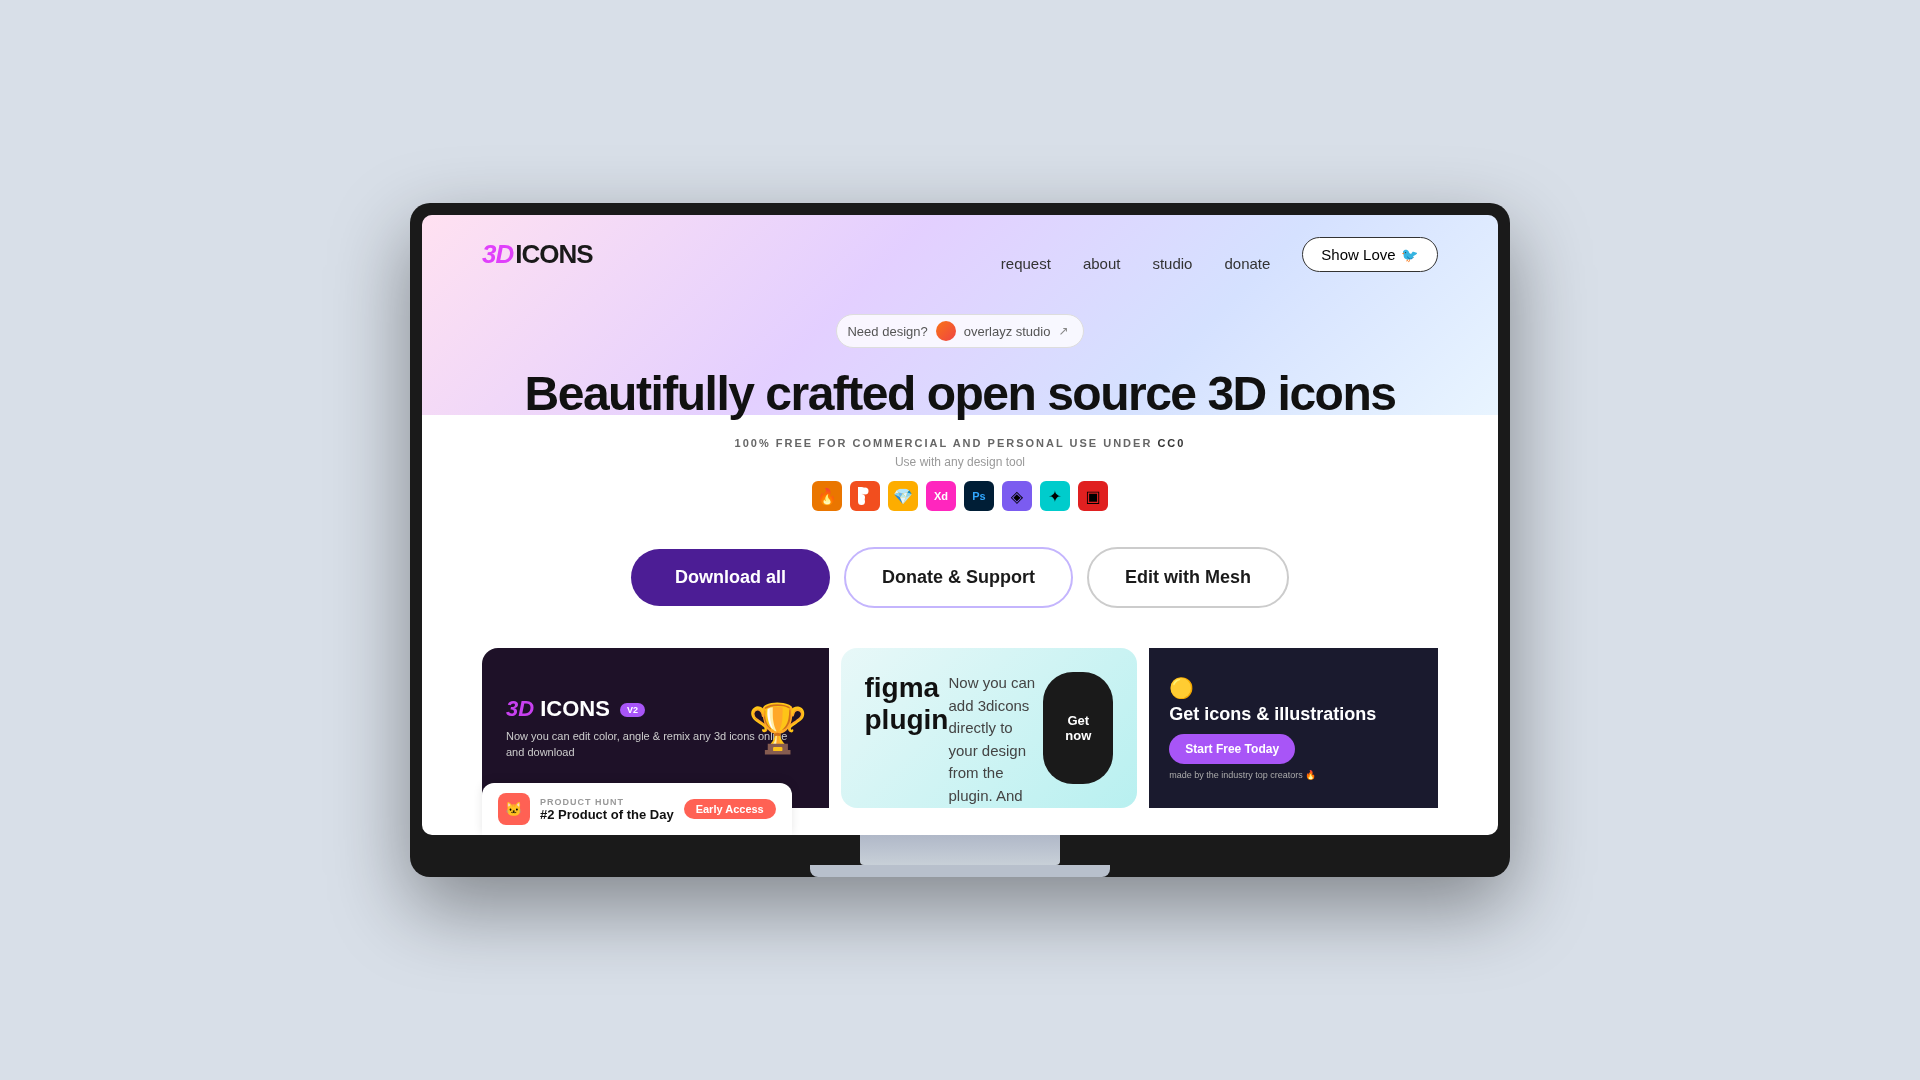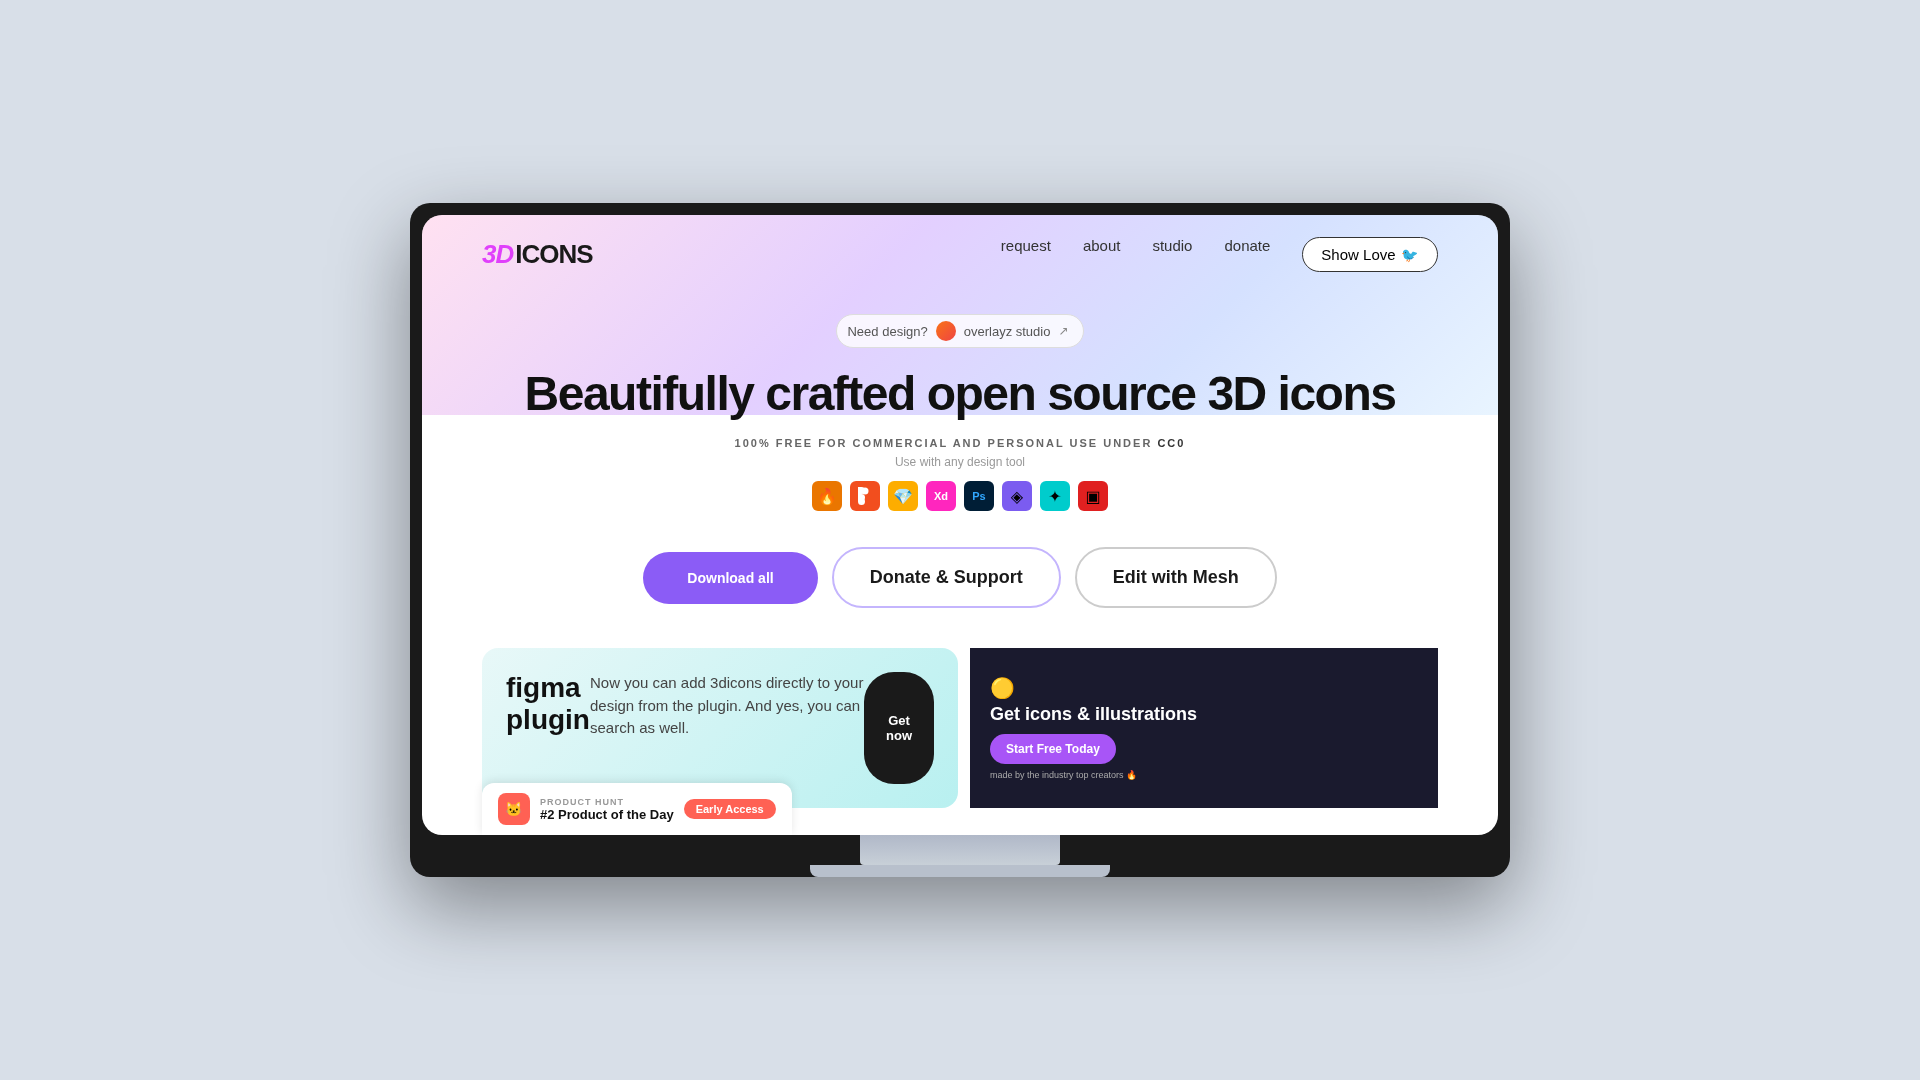--- a/index.html
+++ b/index.html
@@ -16,21 +16,21 @@
     .monitor {
       width: 1100px;
       background: #1a1a1a;
       border-radius: 20px;
       padding: 12px 12px 0 12px;
       box-shadow: 0 30px 80px rgba(0,0,0,0.4);
     }
 
     .screen {
       background: #fff;
-      border-radius: 20px;
+      border-radius: 10px;
       overflow: hidden;
       position: relative;
       min-height: 620px;
     }
 
     
     .hero-bg {
       position: absolute;
       top: 0;
       left: 0;
@@ -63,21 +63,21 @@
       color: #e040fb;
       font-style: italic;
     }
 
     .logo-icons {
       color: #1a1a1a;
     }
 
     .nav-links {
       display: flex;
-      align-items: flex-start;
+      align-items: flex-end;
       gap: 32px;
     }
 
     .nav-link {
       font-size: 15px;
       color: #333;
       text-decoration: none;
       cursor: pointer;
     }
 
@@ -181,26 +181,26 @@
     }
 
     .cta-buttons {
       display: flex;
       align-items: center;
       justify-content: center;
       gap: 14px;
     }
 
     .btn-download {
-      background: #8b5cf6;
+      background: #4c1d95;
       color: #fff;
       border: none;
       border-radius: 50px;
       padding: 18px 44px;
-      font-size: 14px;
+      font-size: 18px;
       font-weight: 700;
       cursor: pointer;
     }
 
     .btn-donate {
       background: #fff;
       color: #1a1a1a;
       border: 2px solid #c4b5fd;
       border-radius: 50px;
       padding: 18px 36px;
@@ -496,20 +496,31 @@
 
       <div class="cta-buttons">
         <button class="btn-download">Download all</button>
         <button class="btn-donate">Donate &amp; Support</button>
         <button class="btn-mesh">Edit with Mesh</button>
       </div>
     </div>
 
     <div class="cards-section">
 
+      <div class="card card-icons-v2" style="position:relative; margin-right: 12px;">
+        <div>
+          <div class="card-v2-title">
+            <span class="logo-3d-small">3D</span>
+            <span>ICONS</span>
+            <span class="card-v2-badge">V2</span>
+          </div>
+          <p class="card-v2-desc">Now you can edit color, angle &amp; remix any 3d icons online and download</p>
+        </div>
+        <div class="card-trophy">🏆</div>
+      </div>
 
       <div class="card card-figma" style="margin-right: 12px;">
         <h3 class="card-figma-title">figma plugin</h3>
         <p class="card-figma-desc">Now you can add 3dicons directly to your design from the plugin. And yes, you can search as well.</p>
         <button class="btn-get-now">Get now</button>
       </div>
 
       <div class="card card-promo">
         <div class="card-promo-logo">🟡</div>
         <h3 class="card-promo-title">Get icons &amp; illustrations</h3>

